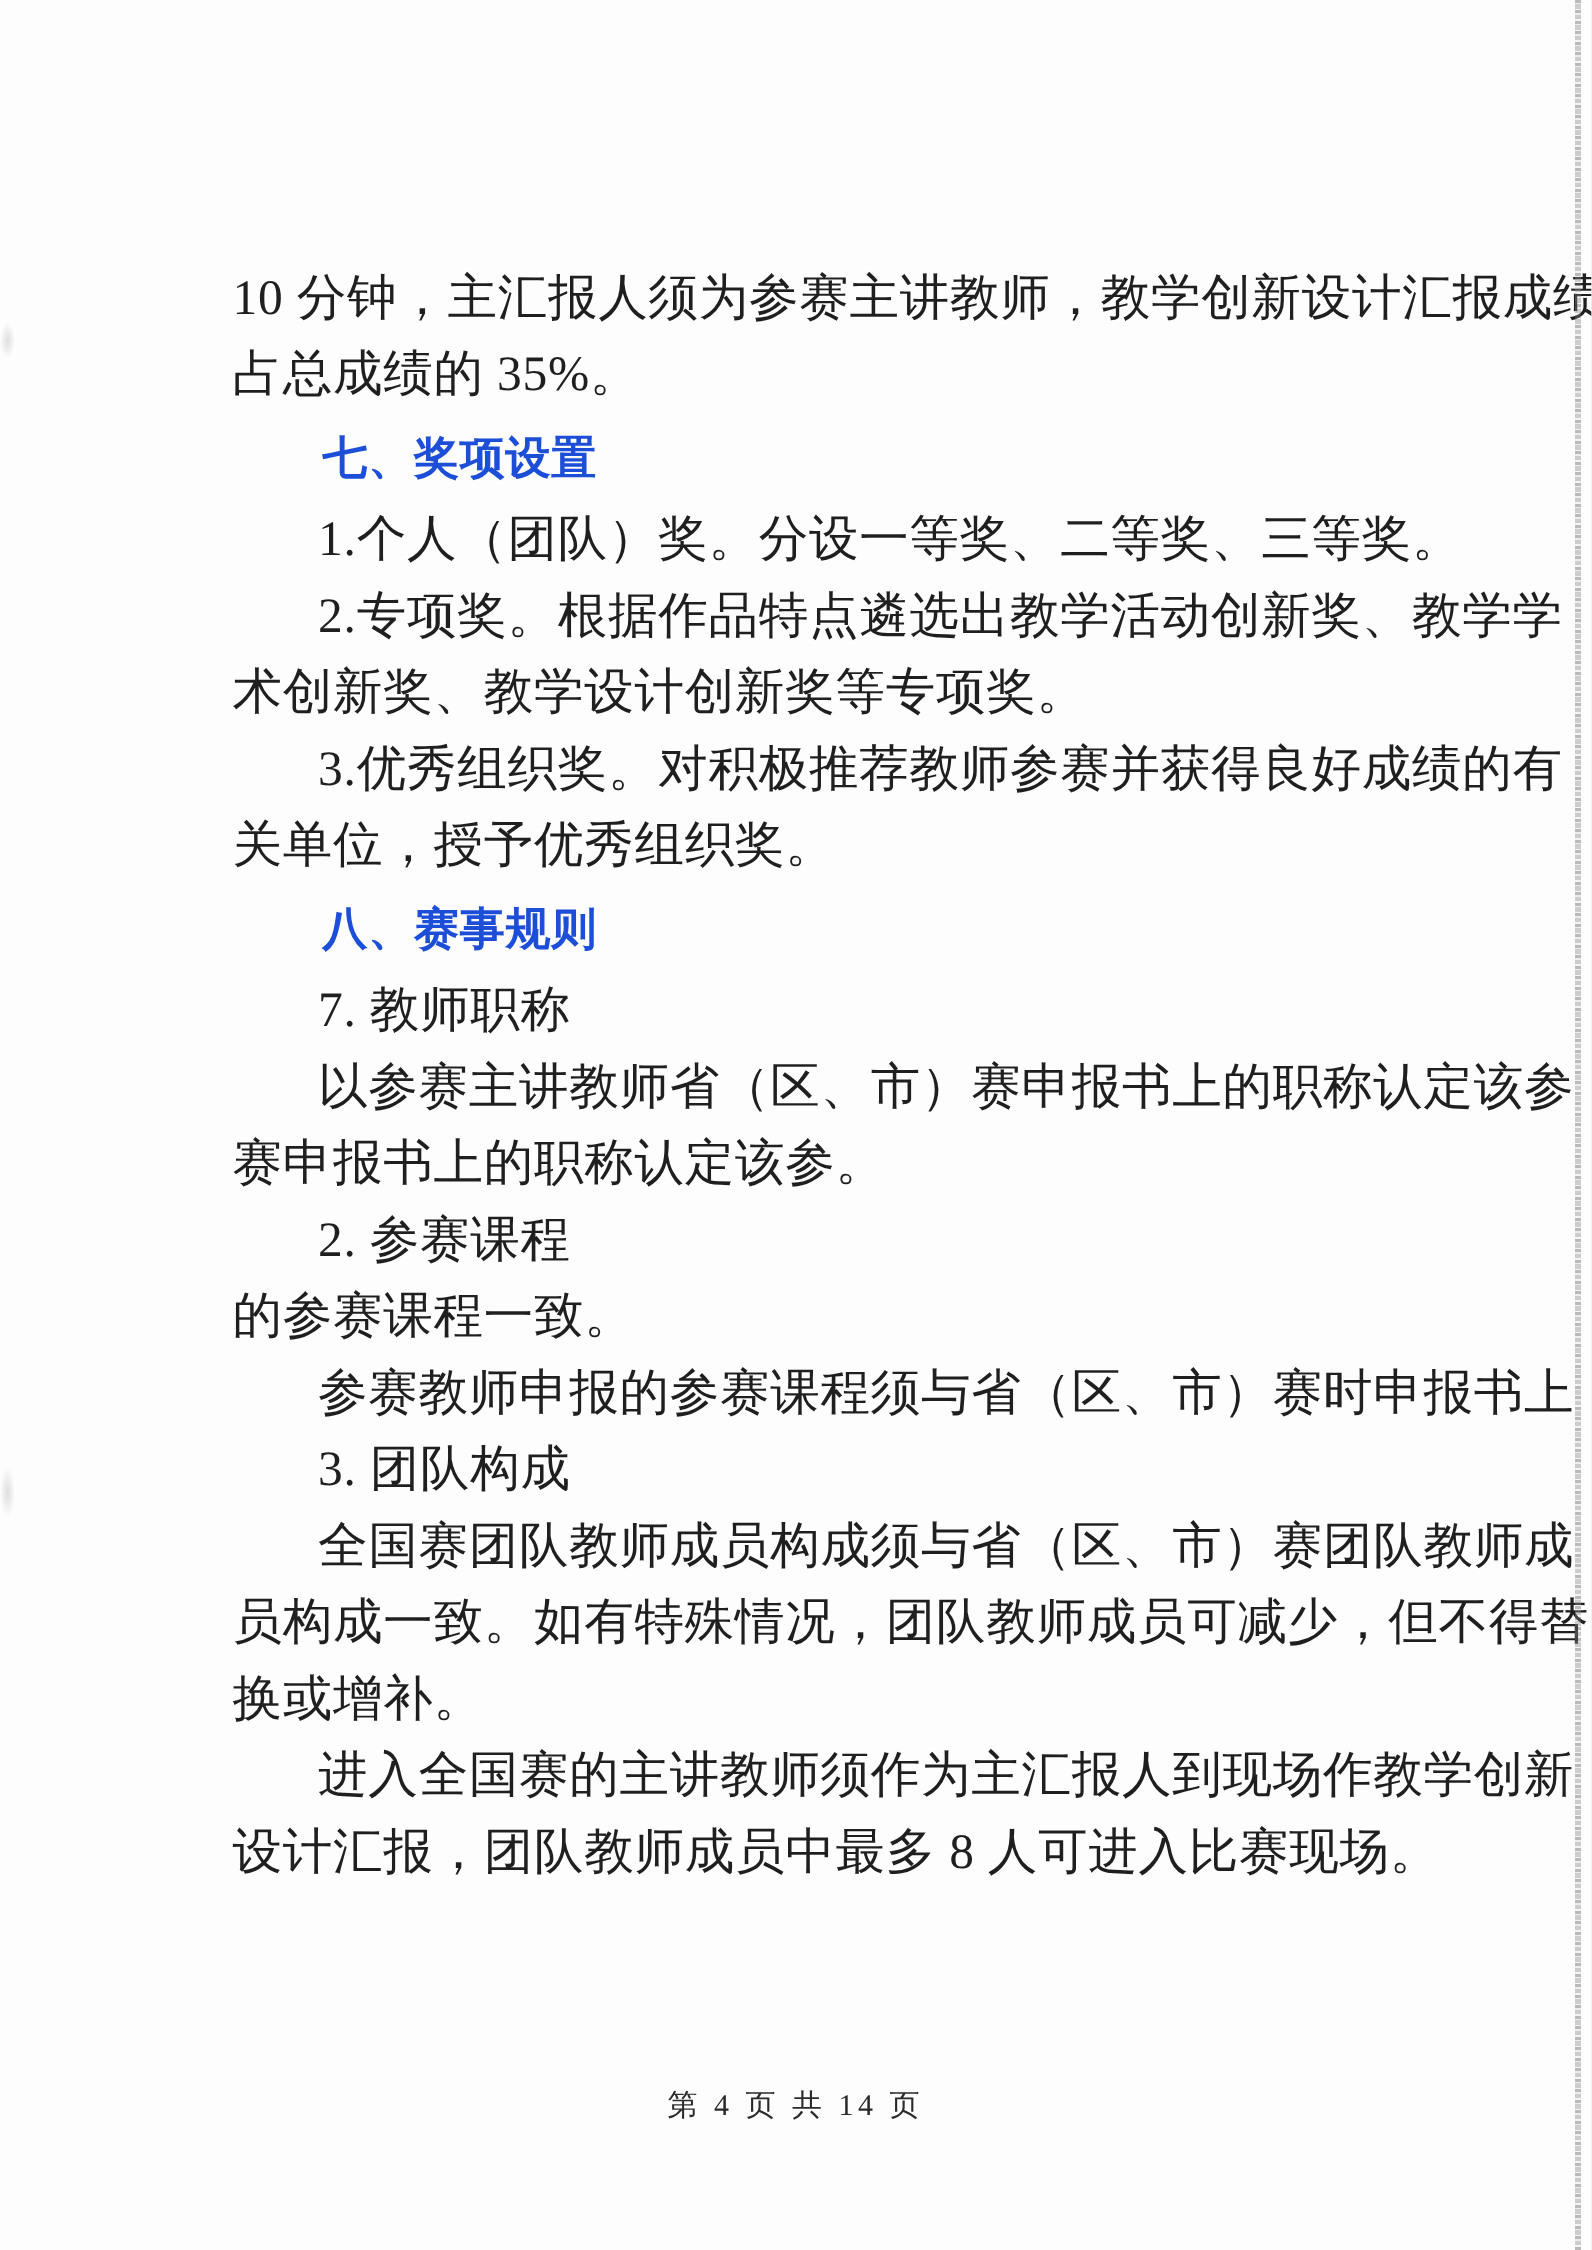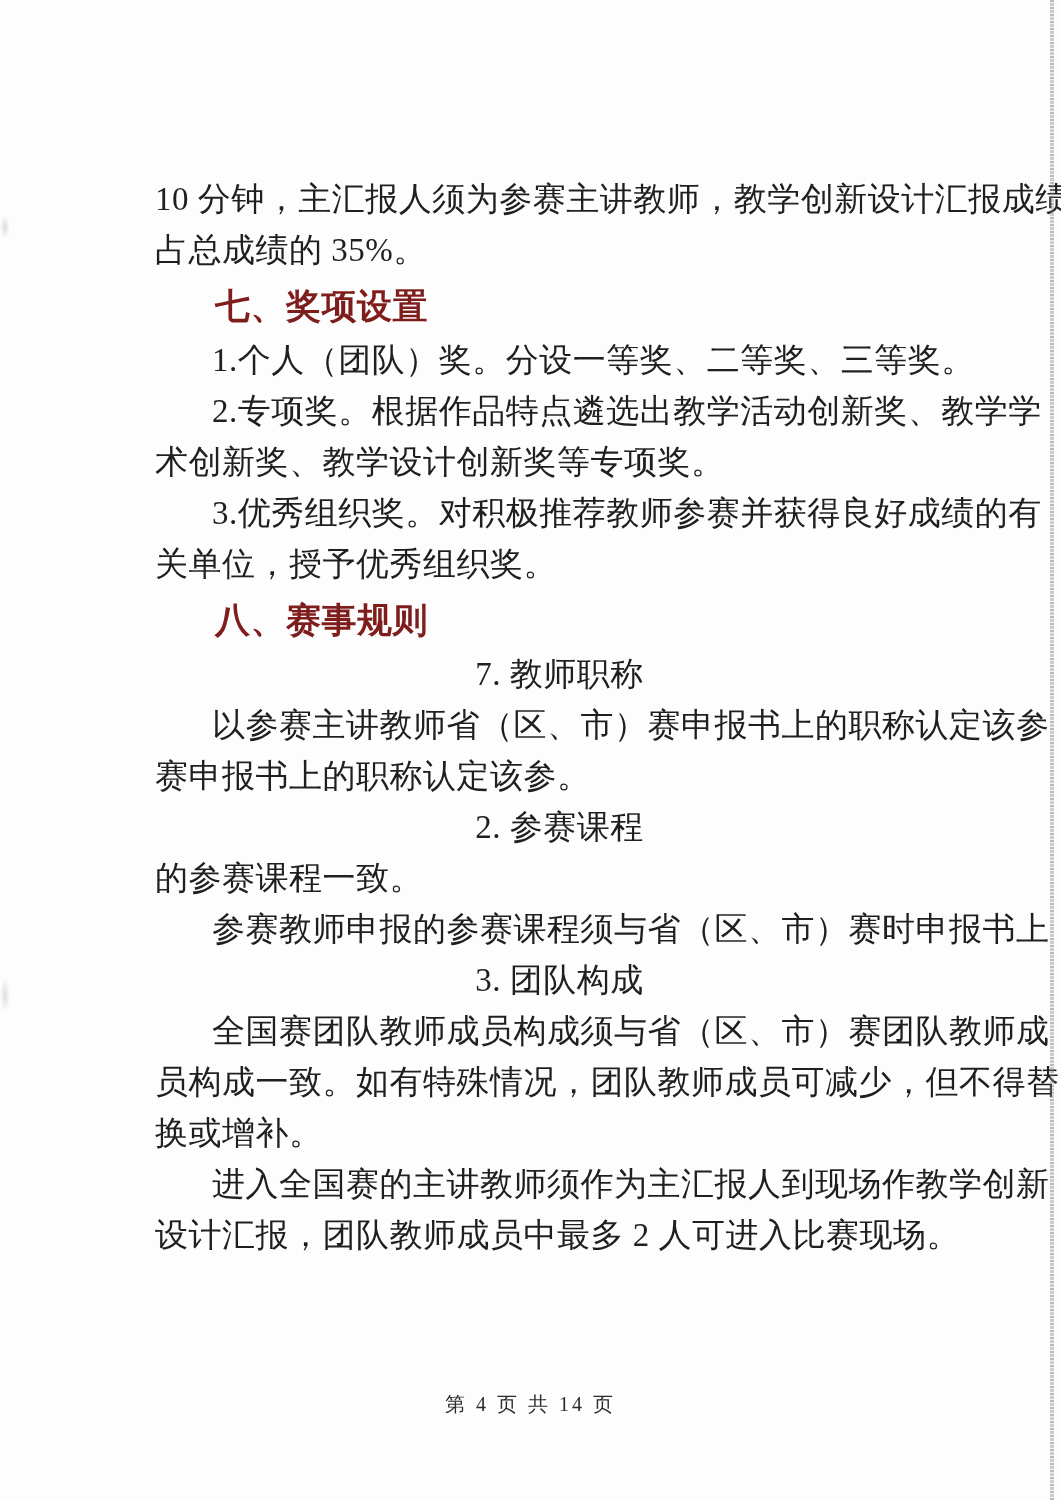--- a/index.html
+++ b/index.html
@@ -28,27 +28,26 @@
     font-size: 33px;
     line-height: 51px;
     letter-spacing: 0.5px;
   }
   .block .line {
     display: block;
     white-space: nowrap;
   }
   .block.paragraph.indent .line.first {
     padding-left: 57px;
-    text-align: center;
   }
   .block.heading {
     font-family: "Liberation Sans", "DejaVu Sans", sans-serif;
     font-weight: 700;
-    font-size: 35px;
-    color: #7f1d1d;
+    font-size: 30px;
+    color: #1d4ed8;
     margin: 4px 0 4px 0;
   }
   .block.heading .line.first {
     padding-left: 60px;
   }
   .footer {
     position: absolute;
     top: 1391px;
     left: 0;
     width: 100%;
@@ -127,21 +126,21 @@
       <div class="block paragraph indent">
         <span class="line first">3. 团队构成</span>
       </div>
       <div class="block paragraph indent">
         <span class="line first">全国赛团队教师成员构成须与省（区、市）赛团队教师成</span>
         <span class="line">员构成一致。如有特殊情况，团队教师成员可减少，但不得替</span>
         <span class="line">换或增补。</span>
       </div>
       <div class="block paragraph indent">
         <span class="line first">进入全国赛的主讲教师须作为主汇报人到现场作教学创新</span>
-        <span class="line">设计汇报，团队教师成员中最多 2 人可进入比赛现场。</span>
+        <span class="line">设计汇报，团队教师成员中最多 8 人可进入比赛现场。</span>
       </div>
     </div>
 
   <div class="footer">
     <span>第 4 页 共 14 页</span>
   </div>
 
   <div class="scan-line-right"></div>
   <div class="smudge top"></div>
   <div class="smudge mid"></div>

